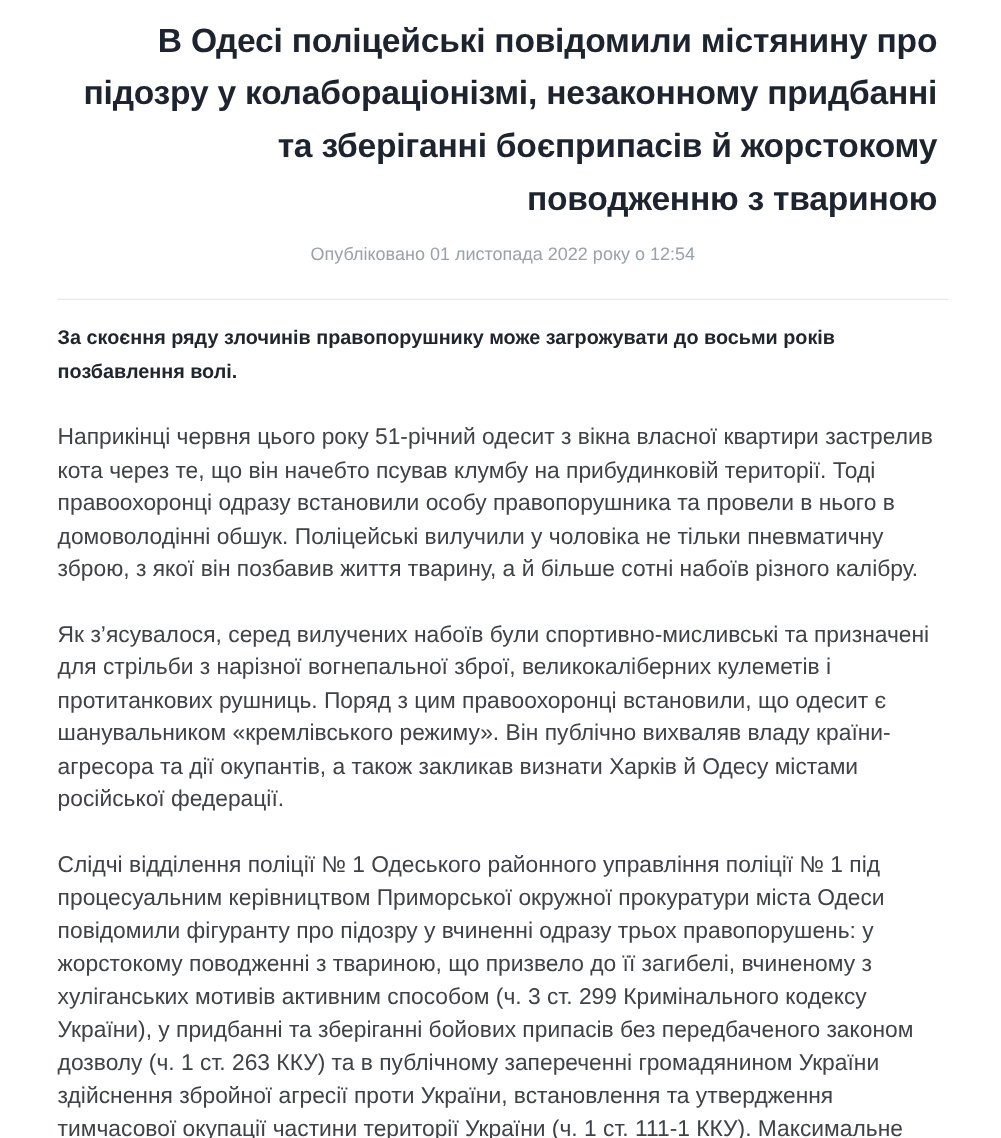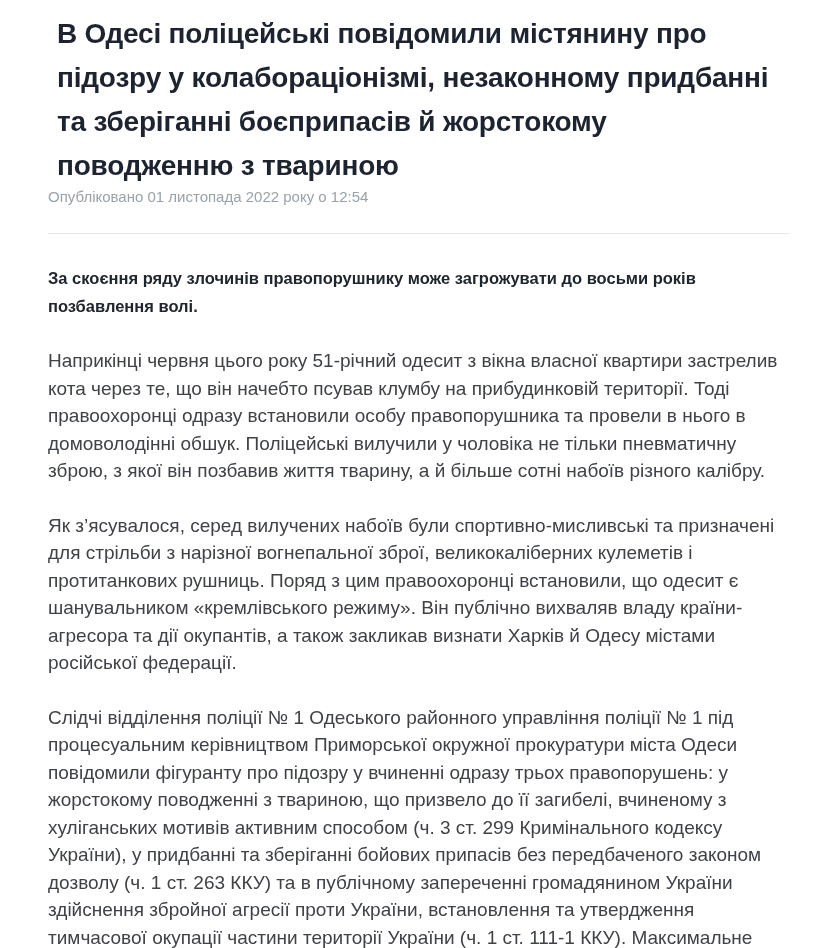--- a/index.html
+++ b/index.html
@@ -14,40 +14,42 @@
   }
   .article {
     width: 834px;
     min-height: 948px;
     padding: 12px 44px 34px 48px;
     background: #ffffff;
   }
   .article-title {
     max-width: 724px;
     margin: 0 auto;
-    text-align: left;
+    text-align: right;
     font-size: 28px;
     line-height: 44px;
     font-weight: 700;
     letter-spacing: -0.2px;
     color: #1d2430;
   }
   .publish-date {
+    margin-top: 16px;
+    text-align: center;
     font-size: 15px;
     font-weight: 400;
     color: #9aa2a9;
   }
   .divider {
     border: none;
     border-top: 1px solid #e8e8e8;
     margin-top: 28px;
     height: 0;
   }
   .lead-paragraph {
-    margin-top: 30px;
+    margin-top: 18px;
     font-size: 16.5px;
     line-height: 28px;
     font-weight: 700;
     color: #20262e;
   }
   .body-paragraph {
     margin-top: 27px;
     font-size: 19px;
     line-height: 27.5px;
     font-weight: 400;

